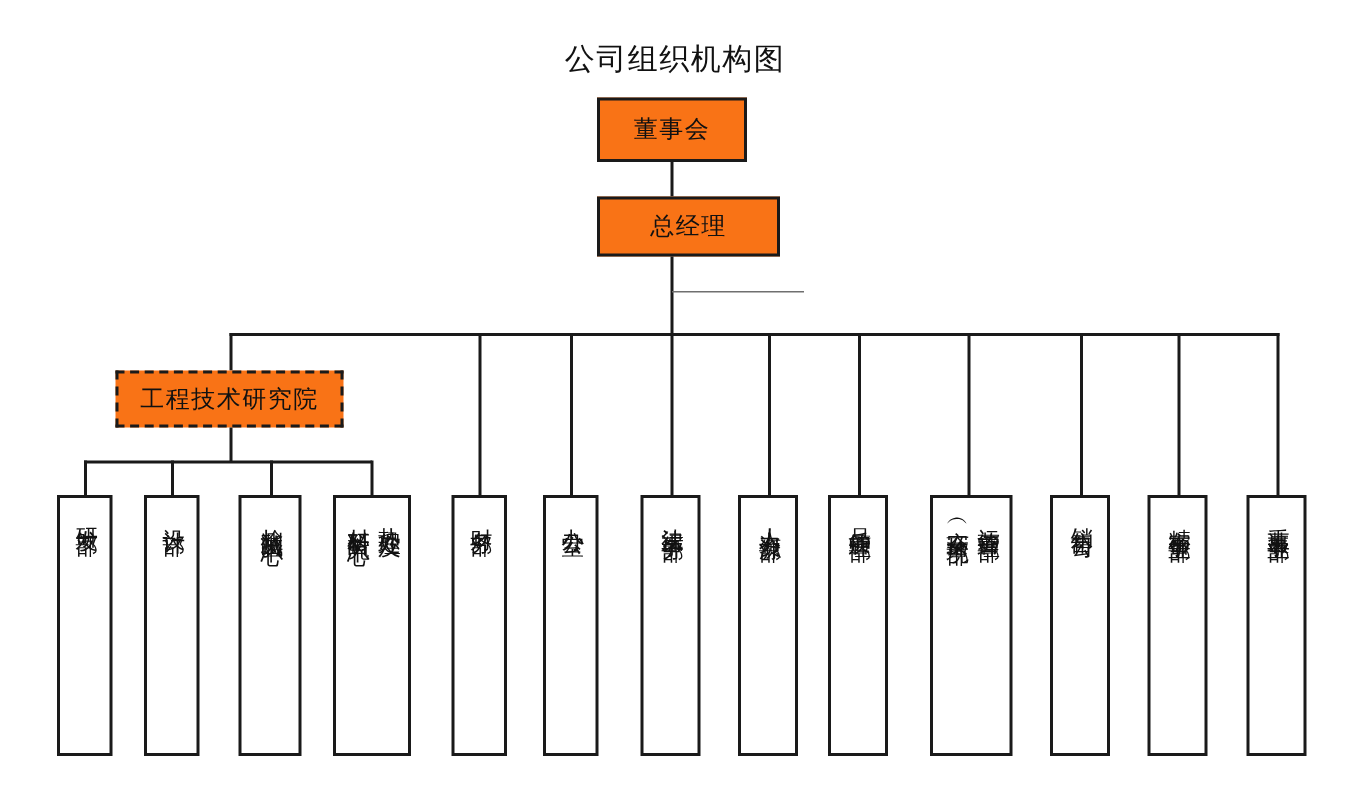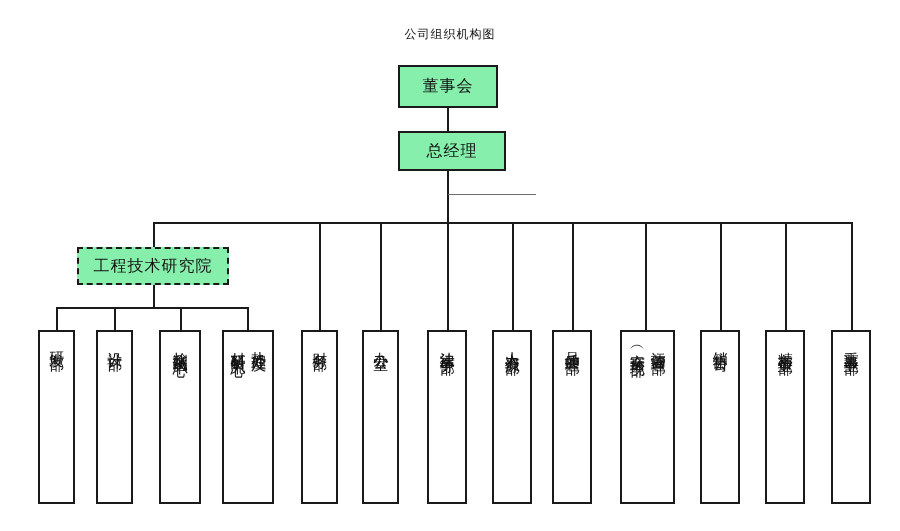--- a/index.html
+++ b/index.html
@@ -5,26 +5,26 @@
   html,body{margin:0;padding:0;}
   body{
     width:900px;height:531px;background:#ffffff;
     font-family:"Liberation Serif","DejaVu Serif",serif;
     color:#1a1a1a;overflow:hidden;position:relative;
   }
   #chart-root{position:absolute;left:0;top:0;width:900px;height:531px;}
 
   .title{
     position:absolute;left:0;top:26px;width:900px;text-align:center;
-    font-size:12px;letter-spacing:1px;color:#111;
+    font-size:20px;letter-spacing:1px;color:#111;
   }
 
   .box{
     position:absolute;box-sizing:border-box;
-    border:2px solid #1a1a1a;background:#86efac;
+    border:2px solid #1a1a1a;background:#f97316;
     display:flex;align-items:center;justify-content:center;
     font-size:16px;color:#111;letter-spacing:1px;
   }
   .box.dashed{border:2px dashed #1a1a1a;}
 
   
   .leaf{
     position:absolute;box-sizing:border-box;
     border:2px solid #1a1a1a;background:#fff;
     display:flex;align-items:flex-start;justify-content:center;
@@ -49,21 +49,21 @@
 <div id="chart-root">
 
   <div class="title">公司组织机构图</div>
 
   <div class="box" style="left:398px;top:65px;width:100px;height:43px;">
     <span>董事会</span>
   </div>
 
   <div class="ln v" style="left:447px;top:108px;height:23px;"></div>
 
-  <div class="box" style="left:398px;top:131px;width:108px;height:40px;">
+  <div class="box" style="left:398px;top:131px;width:122px;height:40px;">
     <span>总经理</span>
   </div>
 
   <div class="ln v" style="left:447px;top:171px;height:53px;"></div>
 
   <div class="ln thin h" style="left:448px;top:194px;width:88px;"></div>
 
   <div class="ln h" style="left:153px;top:222px;width:700px;"></div>
 
   <div class="ln v" style="left:153px;top:222px;height:25px;"></div>

